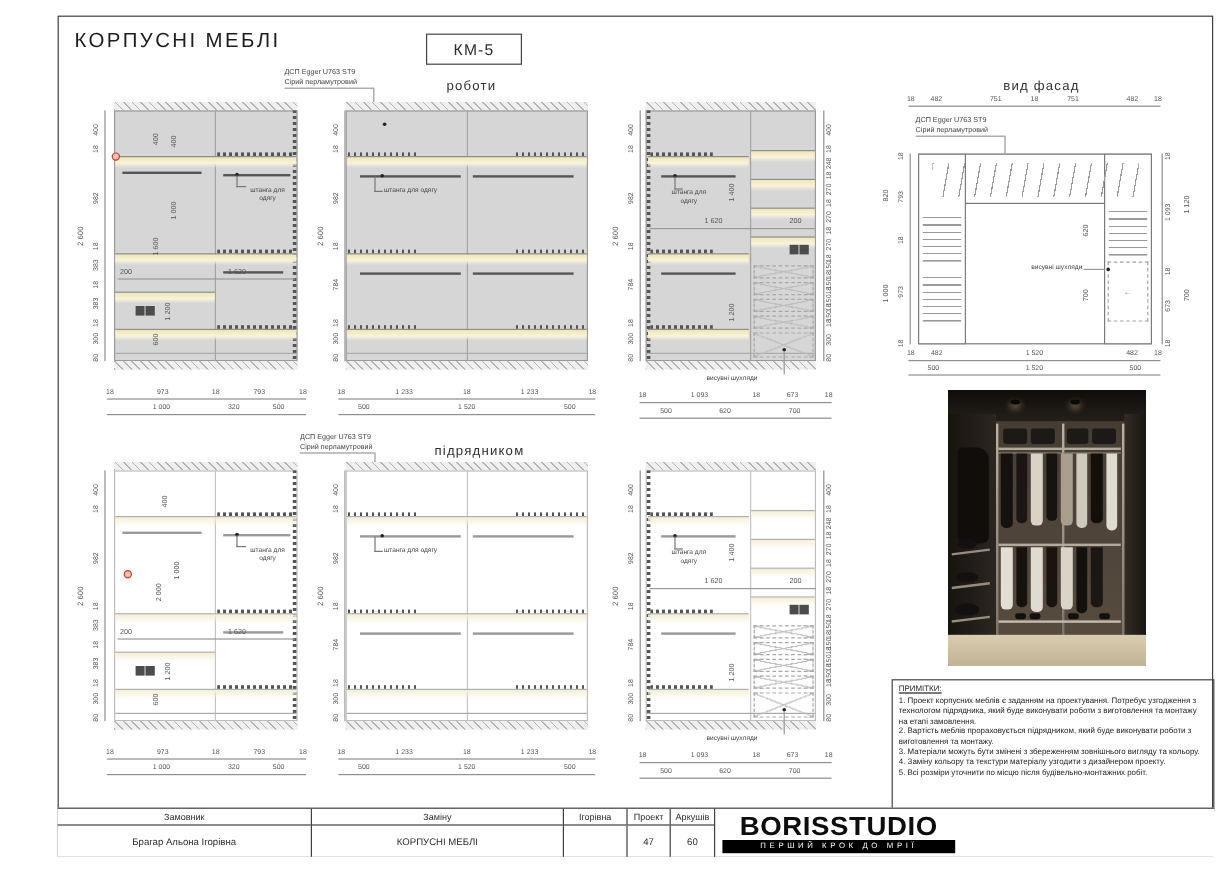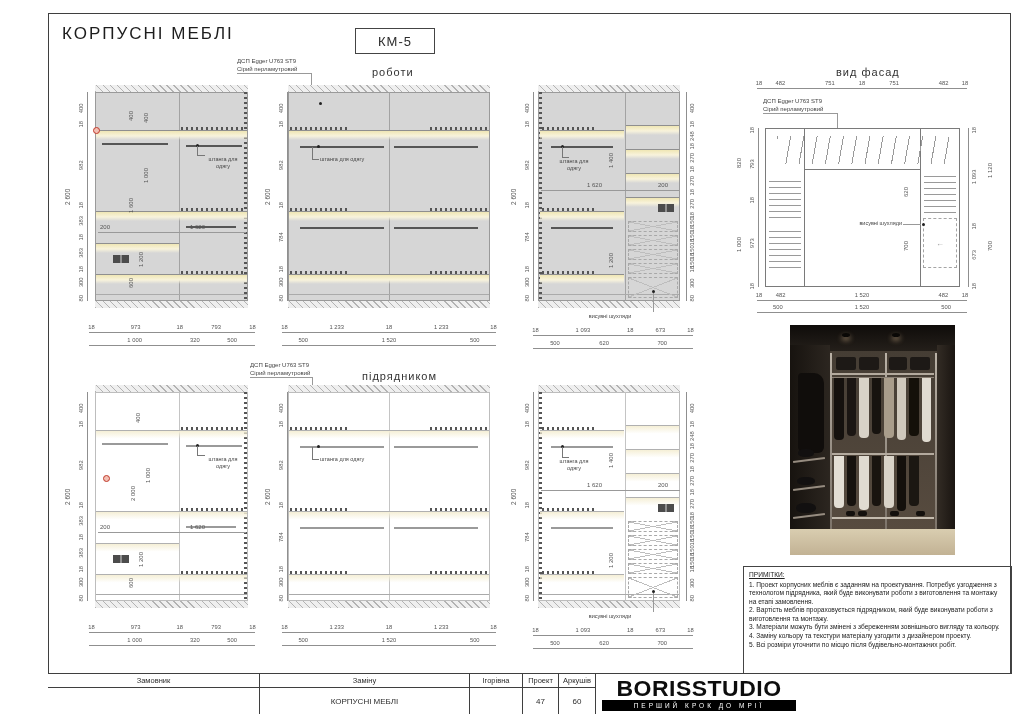--- a/index.html
+++ b/index.html
@@ -104,21 +104,21 @@
   .ph-lsh{position:absolute;width:32px;height:2px;background:#968c80;transform:rotate(-7deg);}
   .ph-blob{position:absolute;background:#121010;border-radius:45%;}
   .ph-floor{position:absolute;left:0;right:0;bottom:0;height:26px;background:linear-gradient(180deg,#d9cdb0,#c2b294);}
   .ph-coat{position:absolute;left:8px;top:48px;width:26px;height:80px;background:#100d0b;border-radius:4px 10px 6px 6px;}
   
   .notes{position:absolute;left:743px;top:566px;width:269px;height:110px;border:1px solid #444;box-sizing:border-box;
          padding:4px 5px;font-size:6.6px;line-height:1.3;color:#222;}
   .notes .nt{text-decoration:underline;margin-bottom:1px;}
   
   .tblock{position:absolute;left:48px;top:673px;width:964px;height:41px;display:flex;border-top:1.5px solid #3f3f3f;box-sizing:border-box;background:#fff;}
-  .tb-cell{border-right:1px solid #3f3f3f;box-sizing:border-box;display:flex;flex-direction:column;}
+  .tb-cell{border-right:1px solid #3f3f3f;box-sizing:border-box;display:flex;flex-direction:column;justify-content:center;}
   .tb-cell:last-child{border-right:none;}
   .tb-head{height:13px;border-bottom:1px solid #3f3f3f;display:flex;align-items:center;justify-content:center;font-size:7.5px;}
   .tb-val{flex:1;display:flex;align-items:center;justify-content:center;font-size:8px;}
   .tb-proj{flex-direction:column;justify-content:center;font-size:7.5px;line-height:1.45;text-align:center;}
   .tb-logo{align-items:center;justify-content:center;padding:1px 6px;}
   .logo-txt{font-size:23px;font-weight:700;letter-spacing:.5px;color:#0d0d0d;line-height:1;transform:scaleY(.95);}
   .logo-bar{width:100%;background:#000;color:#fff;font-size:6.5px;letter-spacing:3px;text-align:center;height:11px;line-height:11px;}
 </style>
 </head>
 <body>
@@ -670,20 +670,21 @@
         <div class="note-line">2. Вартість меблів прораховується підрядником, який буде виконувати роботи з виготовлення та монтажу.</div>
         <div class="note-line">3. Матеріали можуть бути змінені з збереженням зовнішнього вигляду та кольору.</div>
         <div class="note-line">4. Заміну кольору та текстури матеріалу узгодити з дизайнером проекту.</div>
         <div class="note-line">5. Всі розміри уточнити по місцю після будівельно-монтажних робіт.</div>
       </div>
   </div>
 
   <div class="tblock">
     <div class="tb-cell" style="width:212px;">
       <div class="tb-head">Замовник</div>
+      <div class="tb-val">Брагар Альона Ігорівна</div>
     </div>
     <div class="tb-cell" style="width:210px;">
       <div class="tb-head">Заміну</div>
       <div class="tb-val">КОРПУСНІ МЕБЛІ</div>
     </div>
     <div class="tb-cell" style="width:53px;">
       <div class="tb-head">Ігорівна</div>
       <div class="tb-val"></div>
     </div>
     <div class="tb-cell" style="width:36px;">

